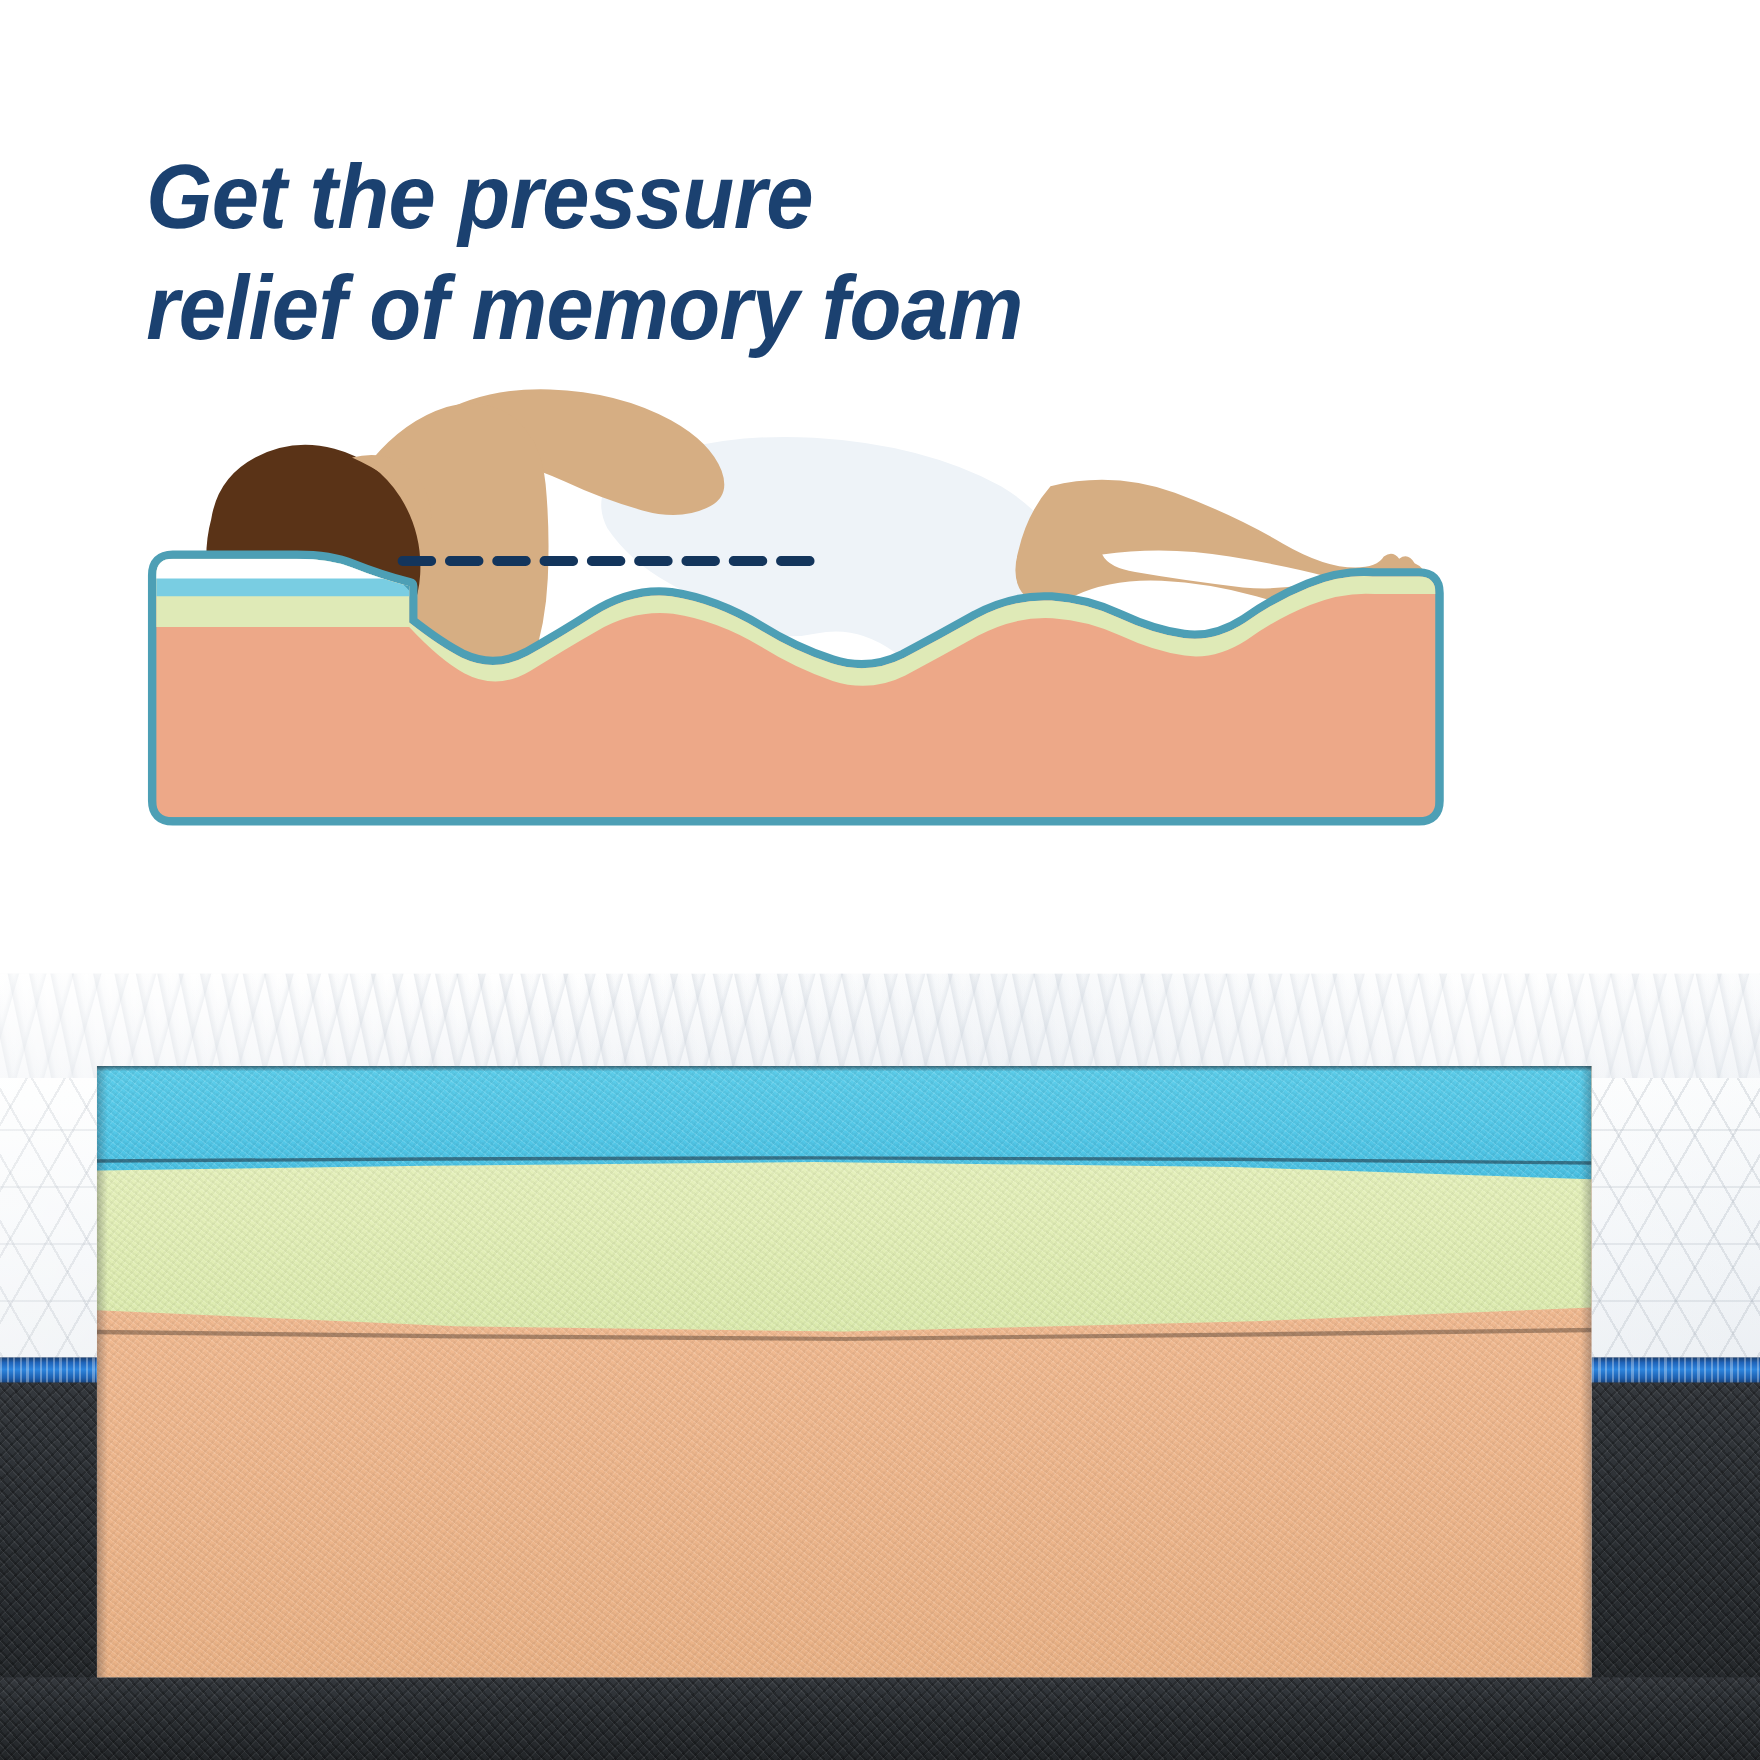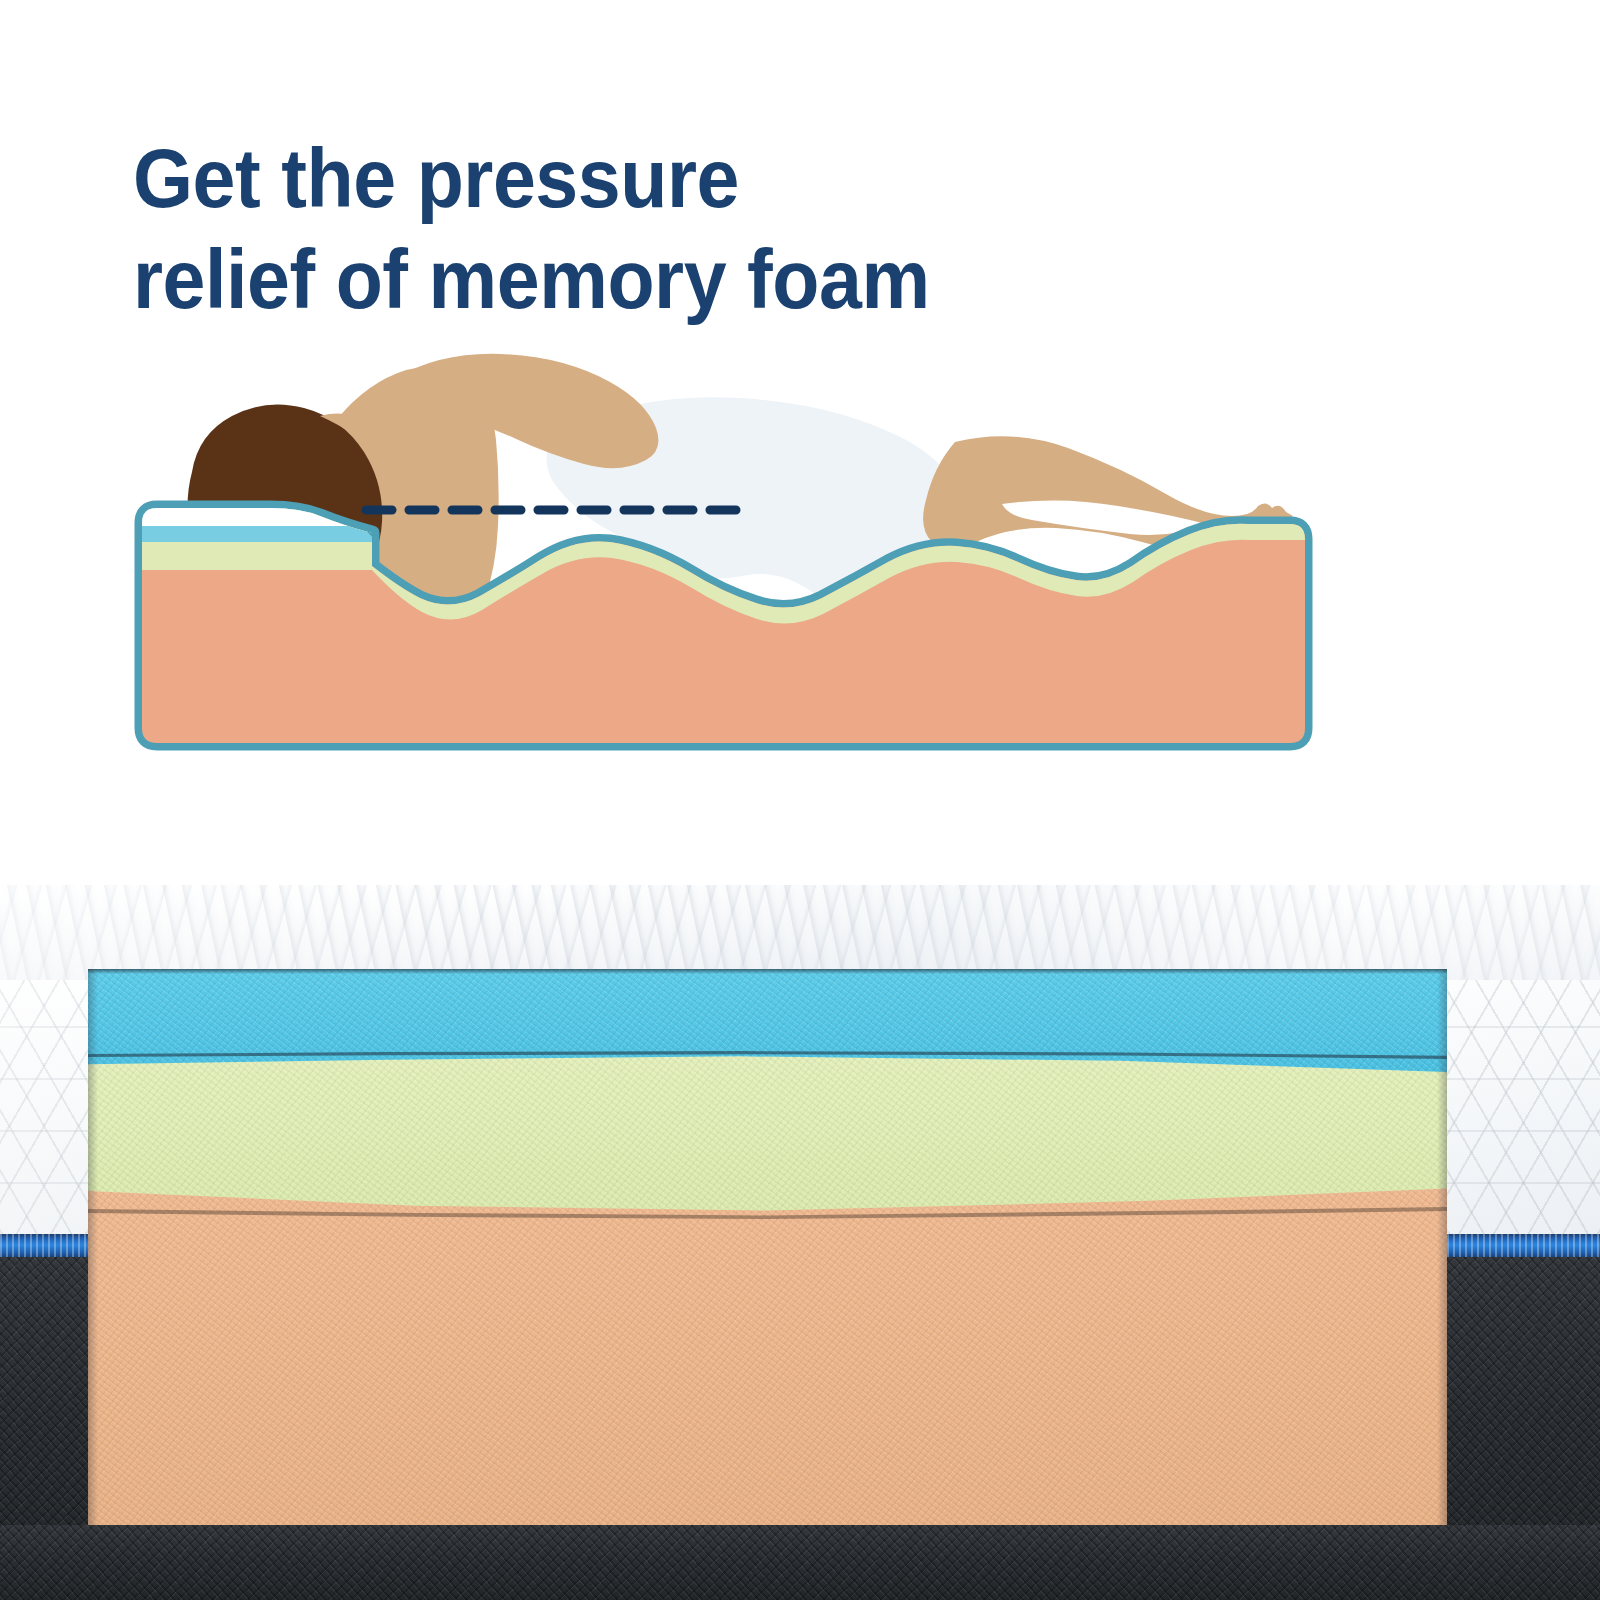--- a/index.html
+++ b/index.html
@@ -8,20 +8,21 @@
     padding: 0;
     background: #ffffff;
   }
   #page {
     position: relative;
     width: 1600px;
     height: 1600px;
     overflow: hidden;
     background: #ffffff;
     font-family: "Liberation Sans", sans-serif;
+    font-style: italic;
   }
 
   
   #top-panel {
     position: absolute;
     left: 0; top: 0;
     width: 1600px;
     height: 893px;
     background: #ffffff;
   }

